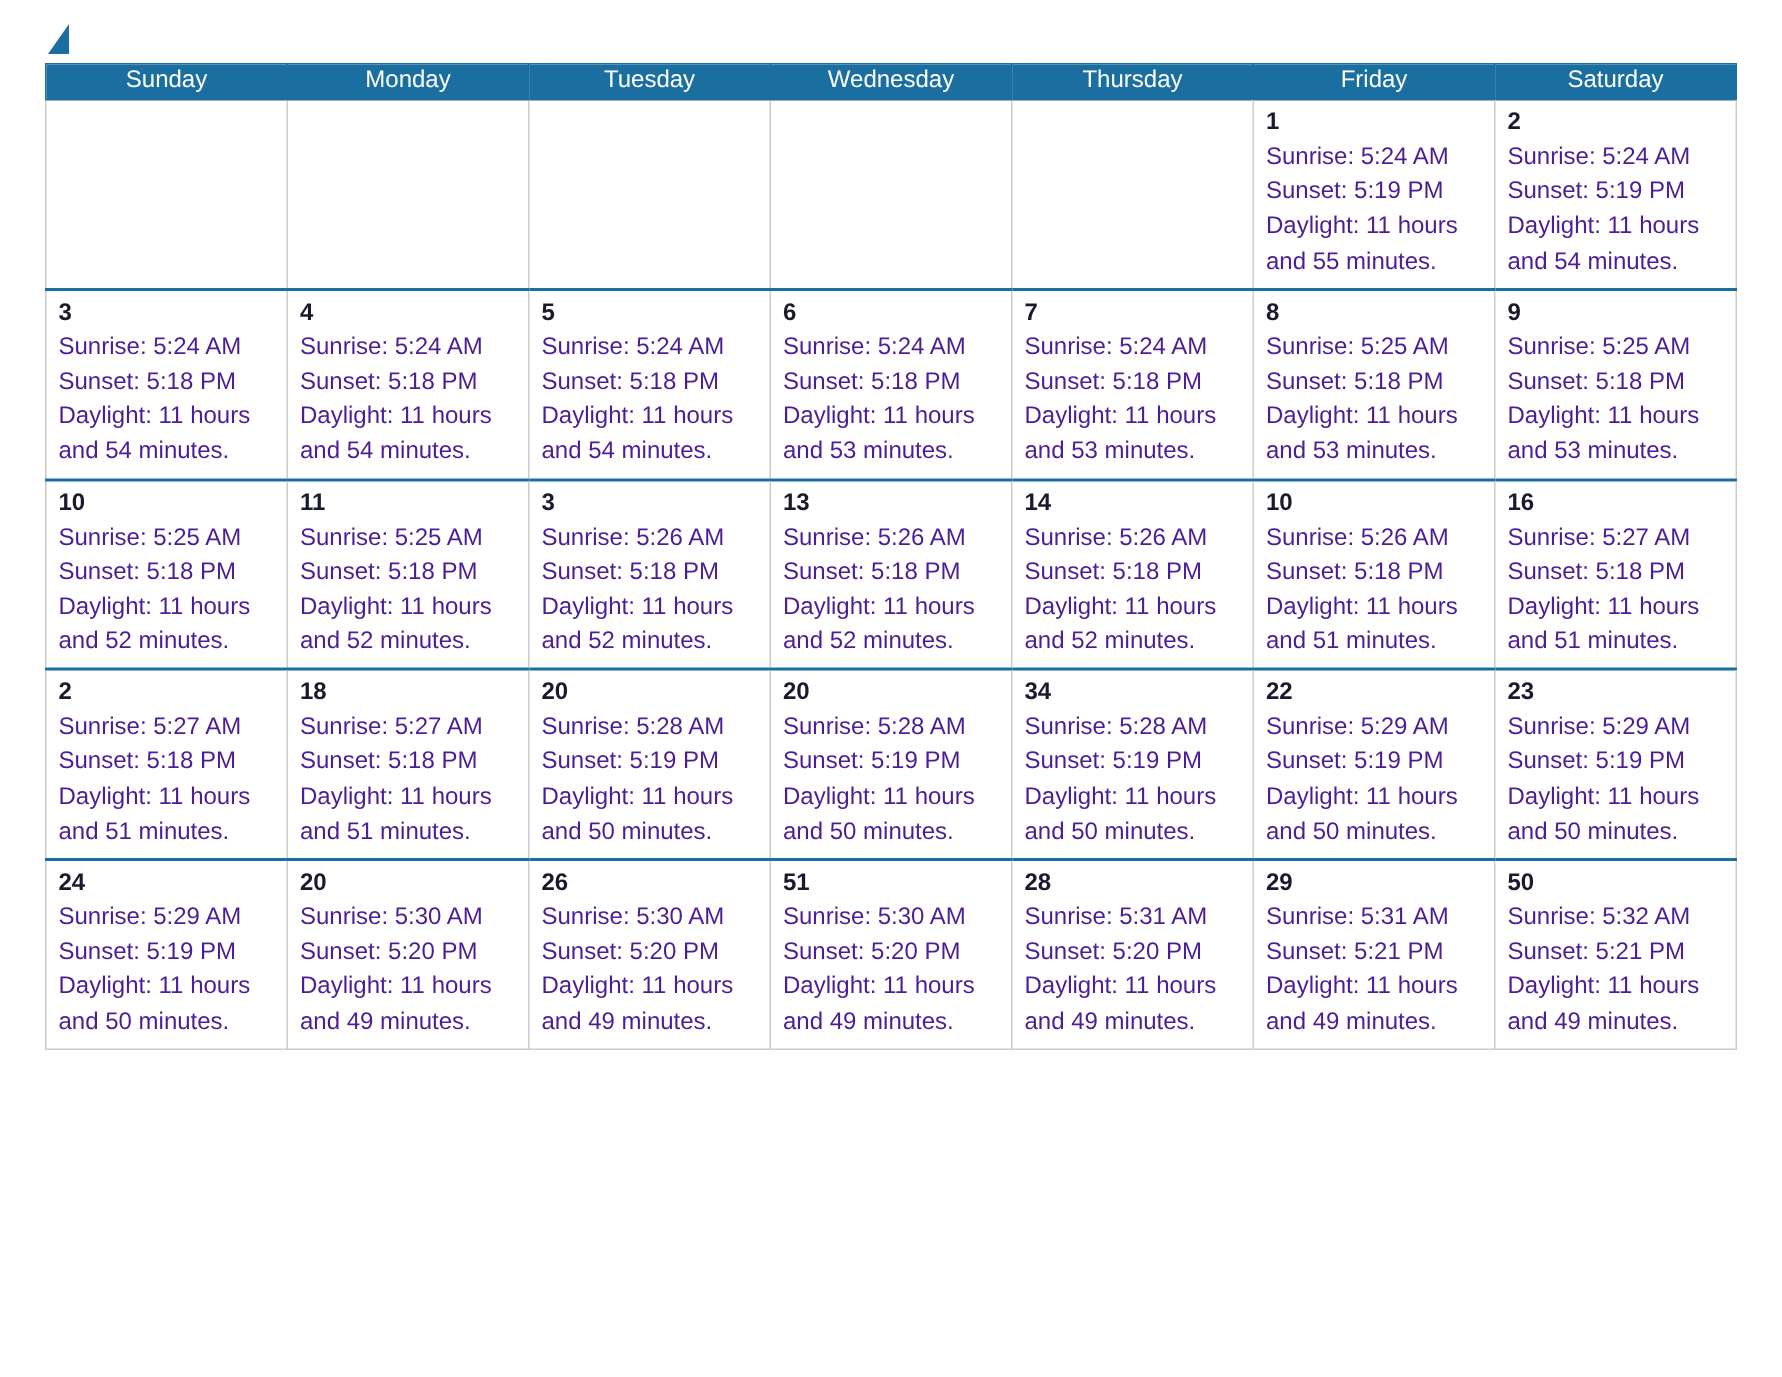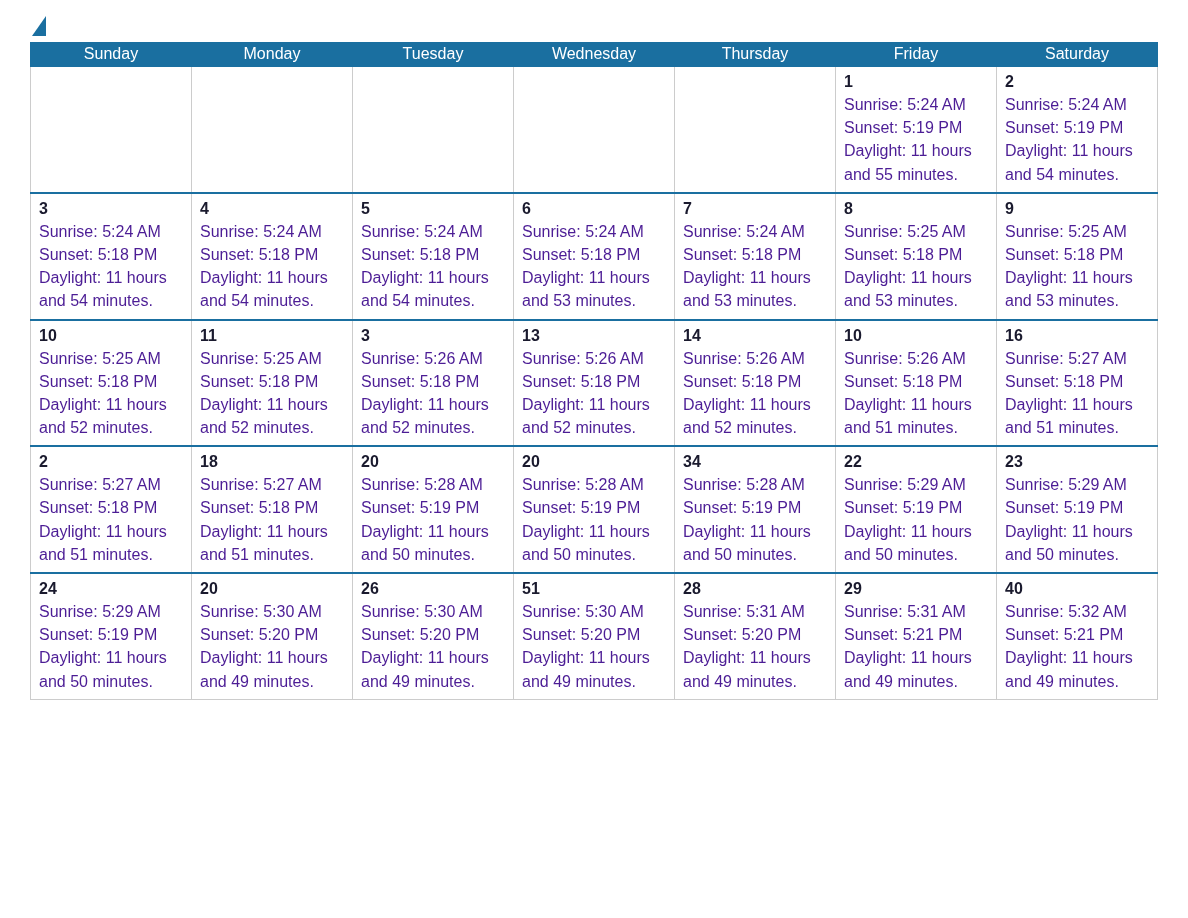--- a/index.html
+++ b/index.html
@@ -253,18 +253,18 @@
         </td>
         <td>
           <span class="day-number">28</span>
           <div class="day-info">Sunrise: 5:31 AM<br>Sunset: 5:20 PM<br>Daylight: 11 hours<br>and 49 minutes.</div>
         </td>
         <td>
           <span class="day-number">29</span>
           <div class="day-info">Sunrise: 5:31 AM<br>Sunset: 5:21 PM<br>Daylight: 11 hours<br>and 49 minutes.</div>
         </td>
         <td>
-          <span class="day-number">40</span>
+          <span class="day-number">50</span>
           <div class="day-info">Sunrise: 5:32 AM<br>Sunset: 5:21 PM<br>Daylight: 11 hours<br>and 49 minutes.</div>
         </td>
       </tr>
     </tbody>
 </table>
 
 </body></html>

